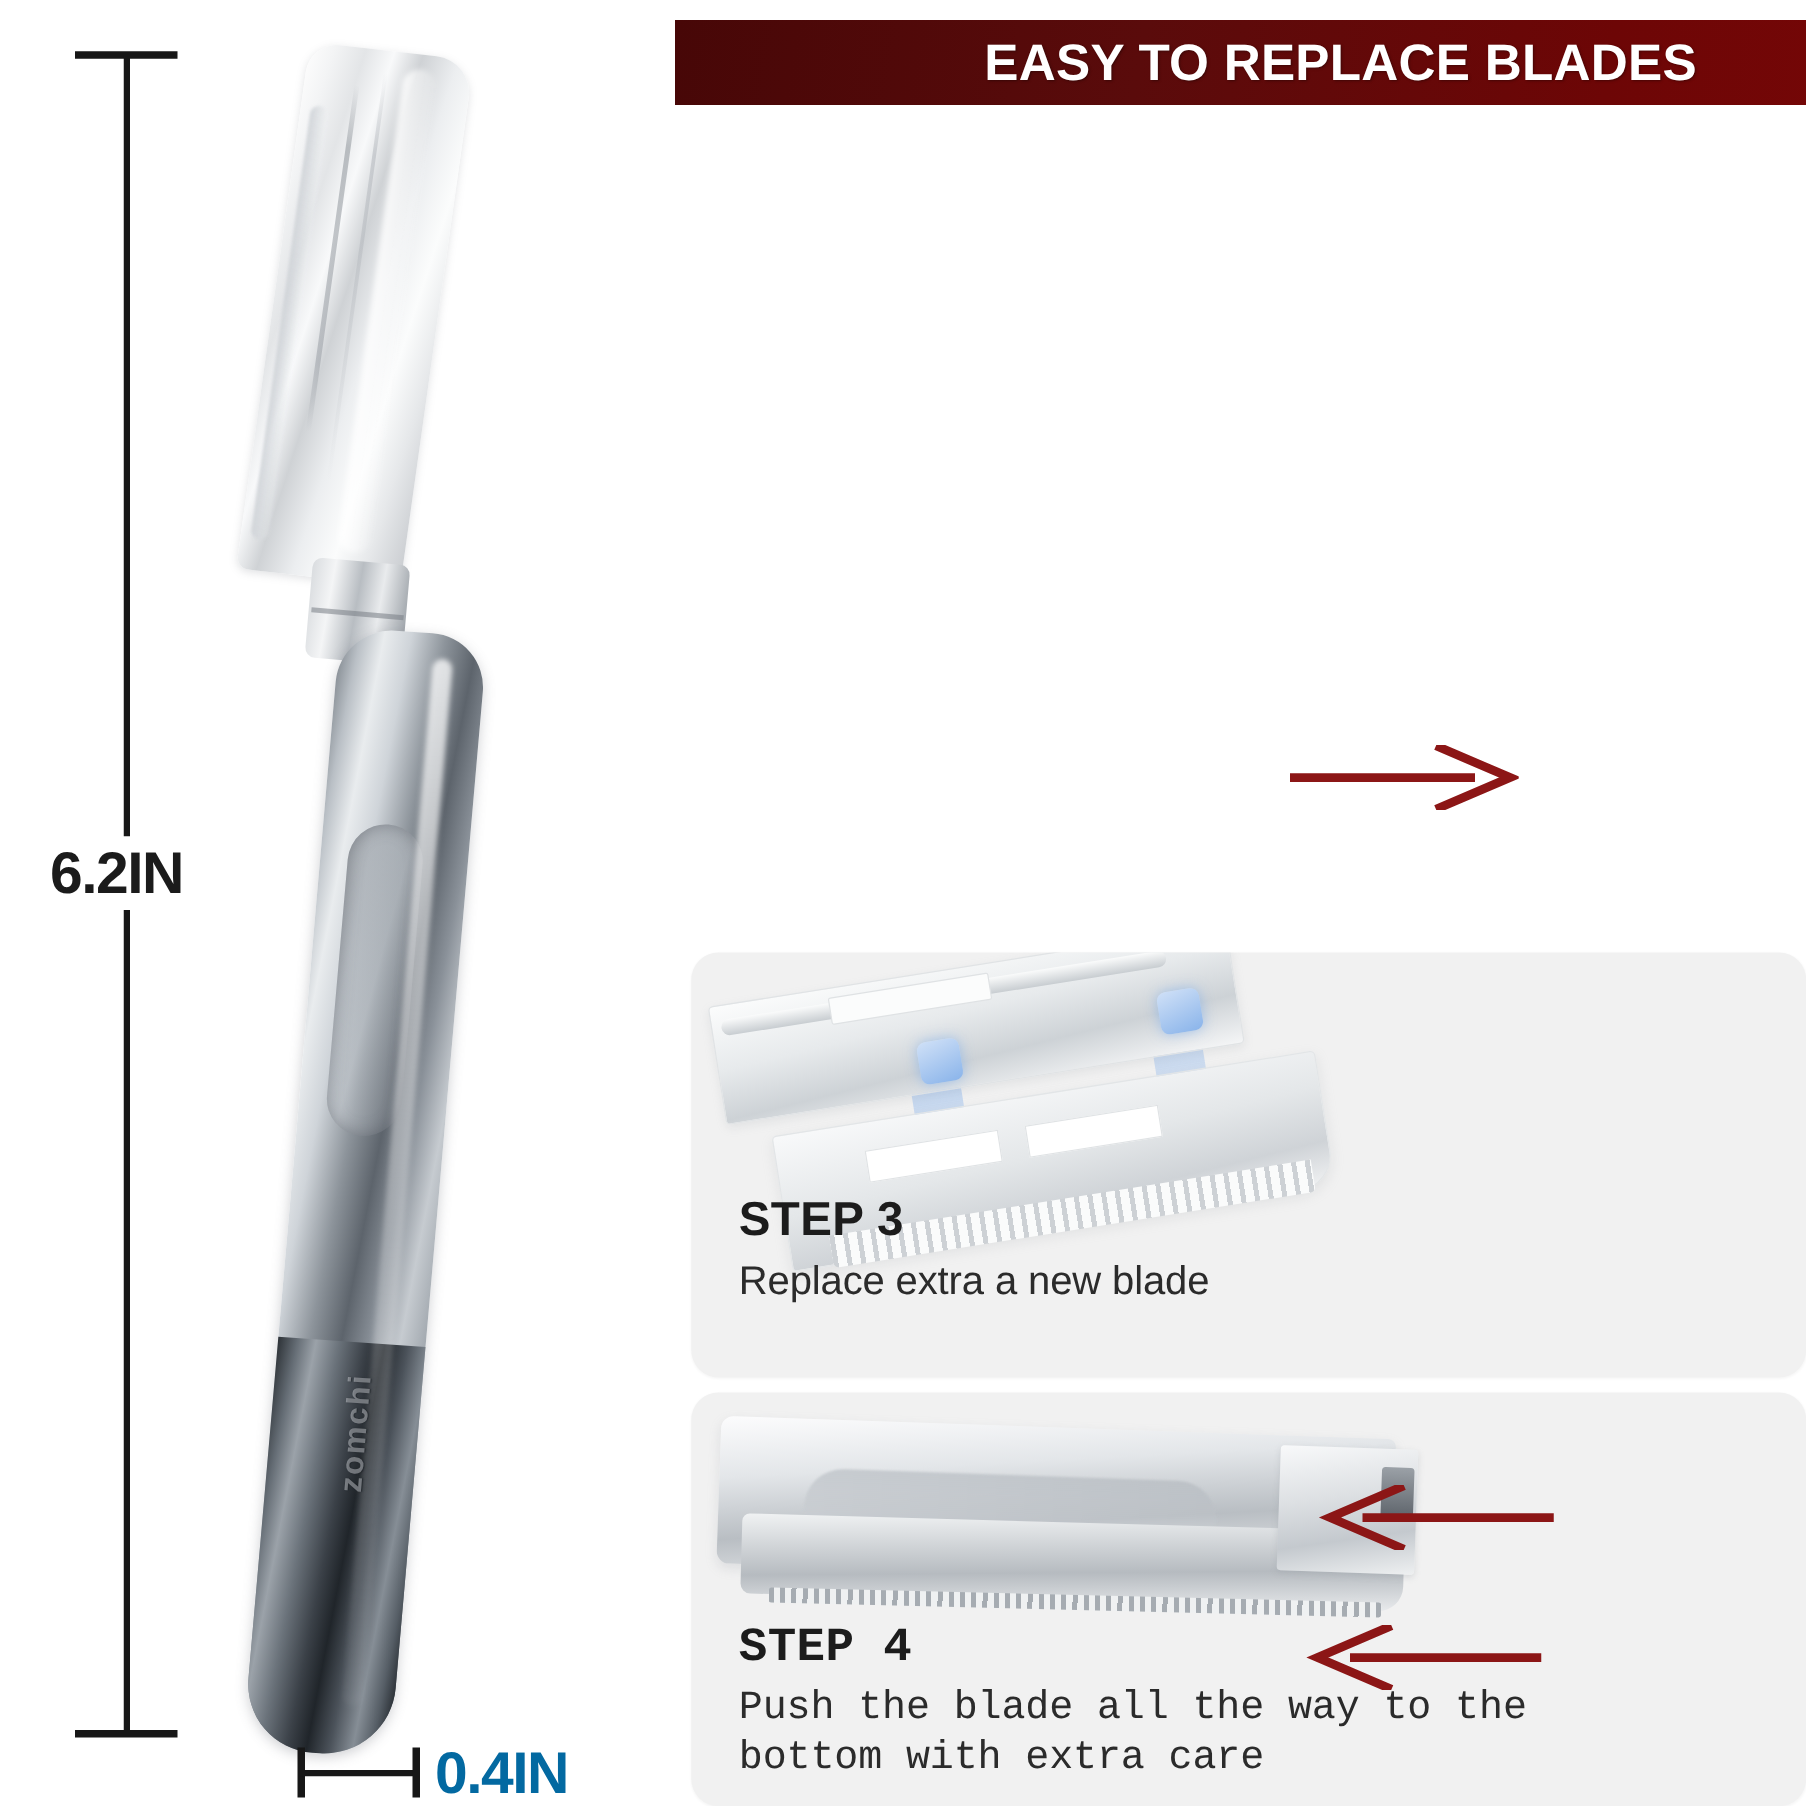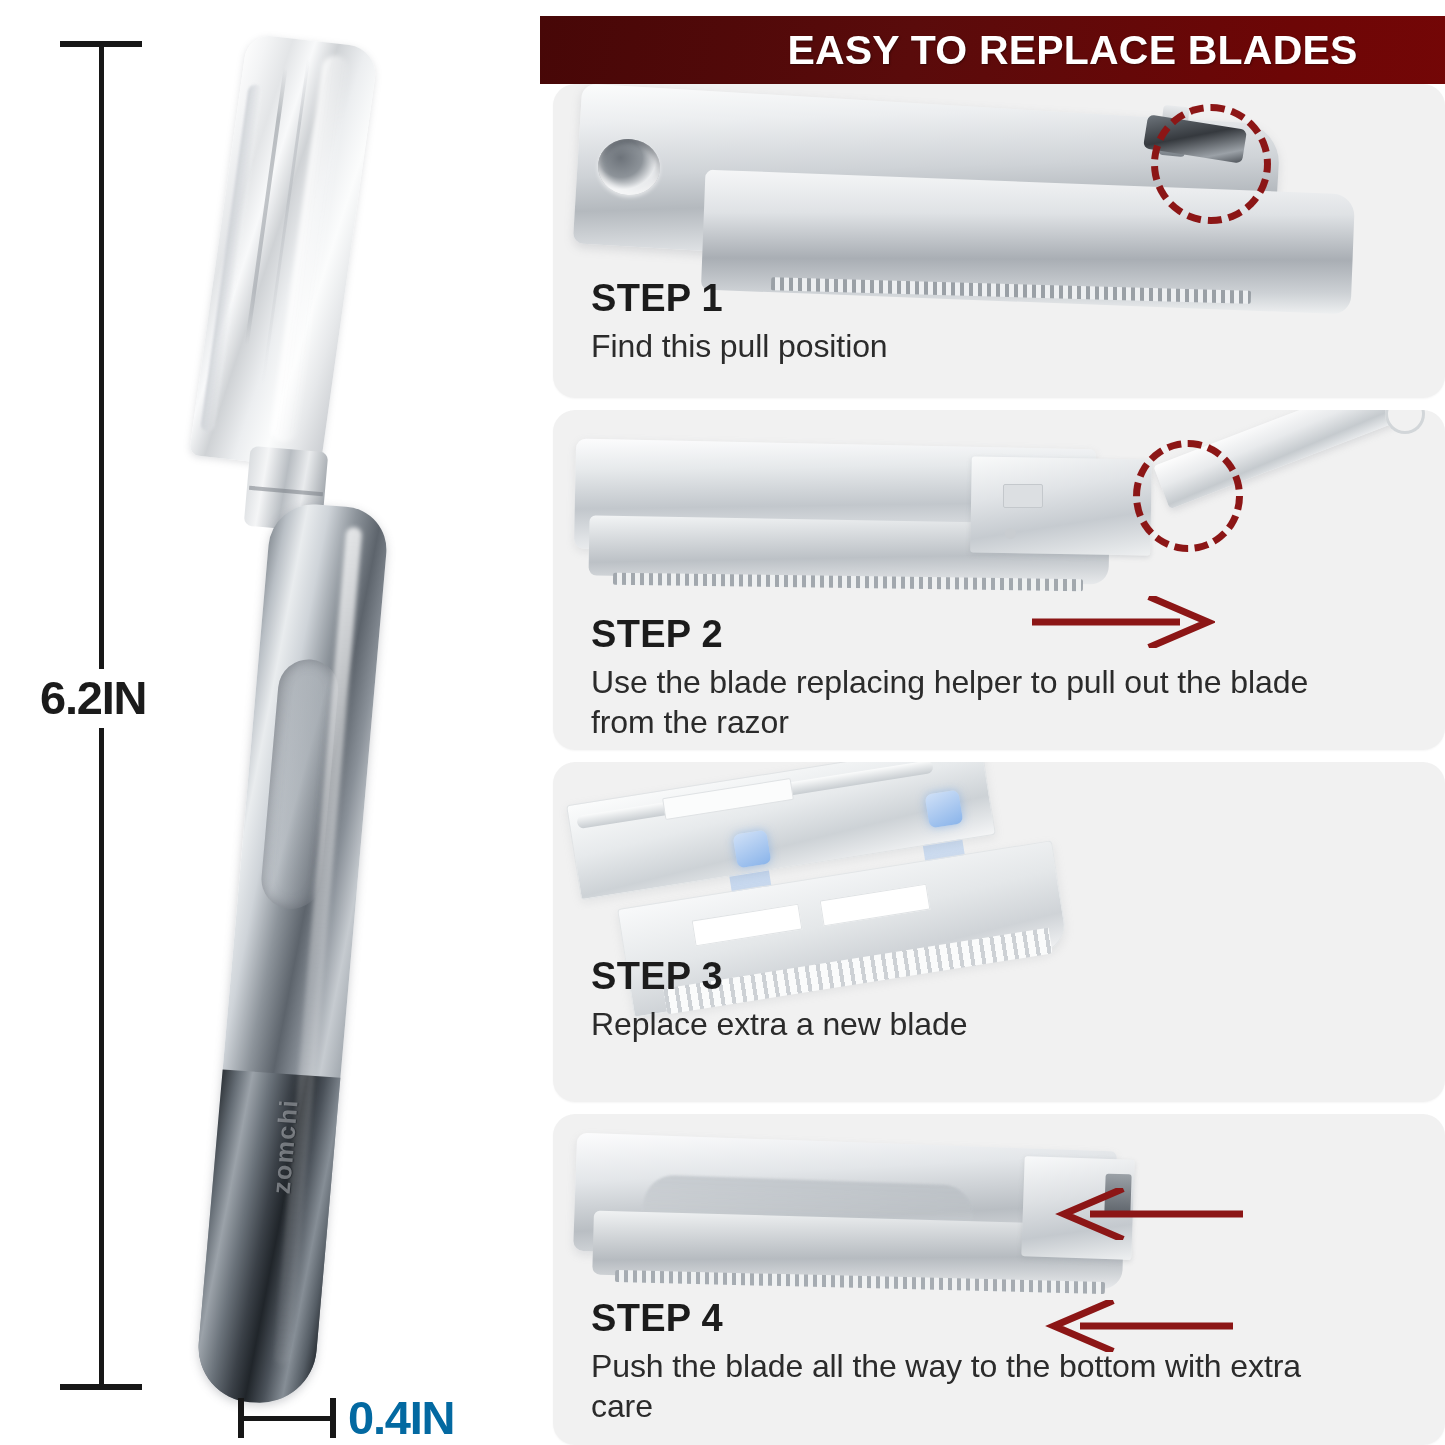--- a/index.html
+++ b/index.html
@@ -145,21 +145,21 @@
     font-size: 38px; font-weight: 700; color: #1c1c1c;
     letter-spacing: 0.3px; line-height: 1.05; margin-bottom: 7px;
   }
   .step-desc {
     font-size: 32px; font-weight: 400; color: #2b2b2b;
     line-height: 1.26; letter-spacing: -0.1px;
   }
   #text-1 { top: 195px; }
   #text-2 { top: 205px; width: 740px; }
   #text-3 { top: 195px; }
-  #text-4 { top: 185px; width: 740px; }
+  #text-4 { top: 185px; width: 740px; font-family: Liberation Mono, monospace; }
 
   
   .arrow { position: absolute; z-index: 7; }
   #arrow-2 { left: 1030px; top: 596px; width: 185px; height: 52px; }
   #arrow-4 { left: 1030px; top: 1188px; width: 215px; height: 52px; }
   #arrow-4b { left: 1020px; top: 1300px; width: 215px; height: 52px; }
 
   
   .art { position: absolute; inset: 0; }
 
@@ -367,53 +367,21 @@
     <div class="dim-h-cap-r"></div>
     <div class="dim-h-label">0.4IN</div>
   </div>
 
   <div id="right-panel">
 
     <div class="banner">
       <div class="banner-title">EASY TO REPLACE BLADES</div>
     </div>
 
-    <div class="card" id="card-1">
-      <div class="art">
-        <div class="s1-body"></div>
-        <div class="s1-body2"></div>
-        <div class="s1-hole"></div>
-        <div class="s1-teeth"></div>
-        <div class="s1-tip2"></div>
-        <div class="s1-tip"></div>
-        <div class="dashed-circle" id="dc-1"></div>
-      </div>
-      <div class="card-text" id="text-1">
-        <div class="step-title">STEP 1</div>
-        <div class="step-desc">Find this pull position</div>
-      </div>
-    </div>
-
-    <div class="card" id="card-2">
-      <div class="art">
-        <div class="s2-body"></div>
-        <div class="s2-body2"></div>
-        <div class="s2-cart"></div>
-        <div class="s2-cart-sq"></div>
-        <div class="s2-dot"></div>
-        <div class="s2-teeth"></div>
-        <div class="s2-helper"></div>
-        <div class="s2-helper-hole"></div>
-        <div class="dashed-circle" id="dc-2"></div>
-      </div>
-      <div class="card-text" id="text-2">
-        <div class="step-title">STEP 2</div>
-        <div class="step-desc">Use the blade replacing helper to pull out the blade from the razor</div>
-      </div>
-    </div>
+
 
     <div class="card" id="card-3">
       <div class="art">
         <div class="s3-beam" style="left:180px; top:76px;"></div>
         <div class="s3-beam" style="left:372px; top:36px;"></div>
         <div class="s3-blade-top"></div>
         <div class="s3-rail"></div>
         <div class="s3-slot-top"></div>
         <div class="s3-peg" style="left:182px; top:70px;"></div>
         <div class="s3-peg" style="left:374px; top:30px;"></div>

